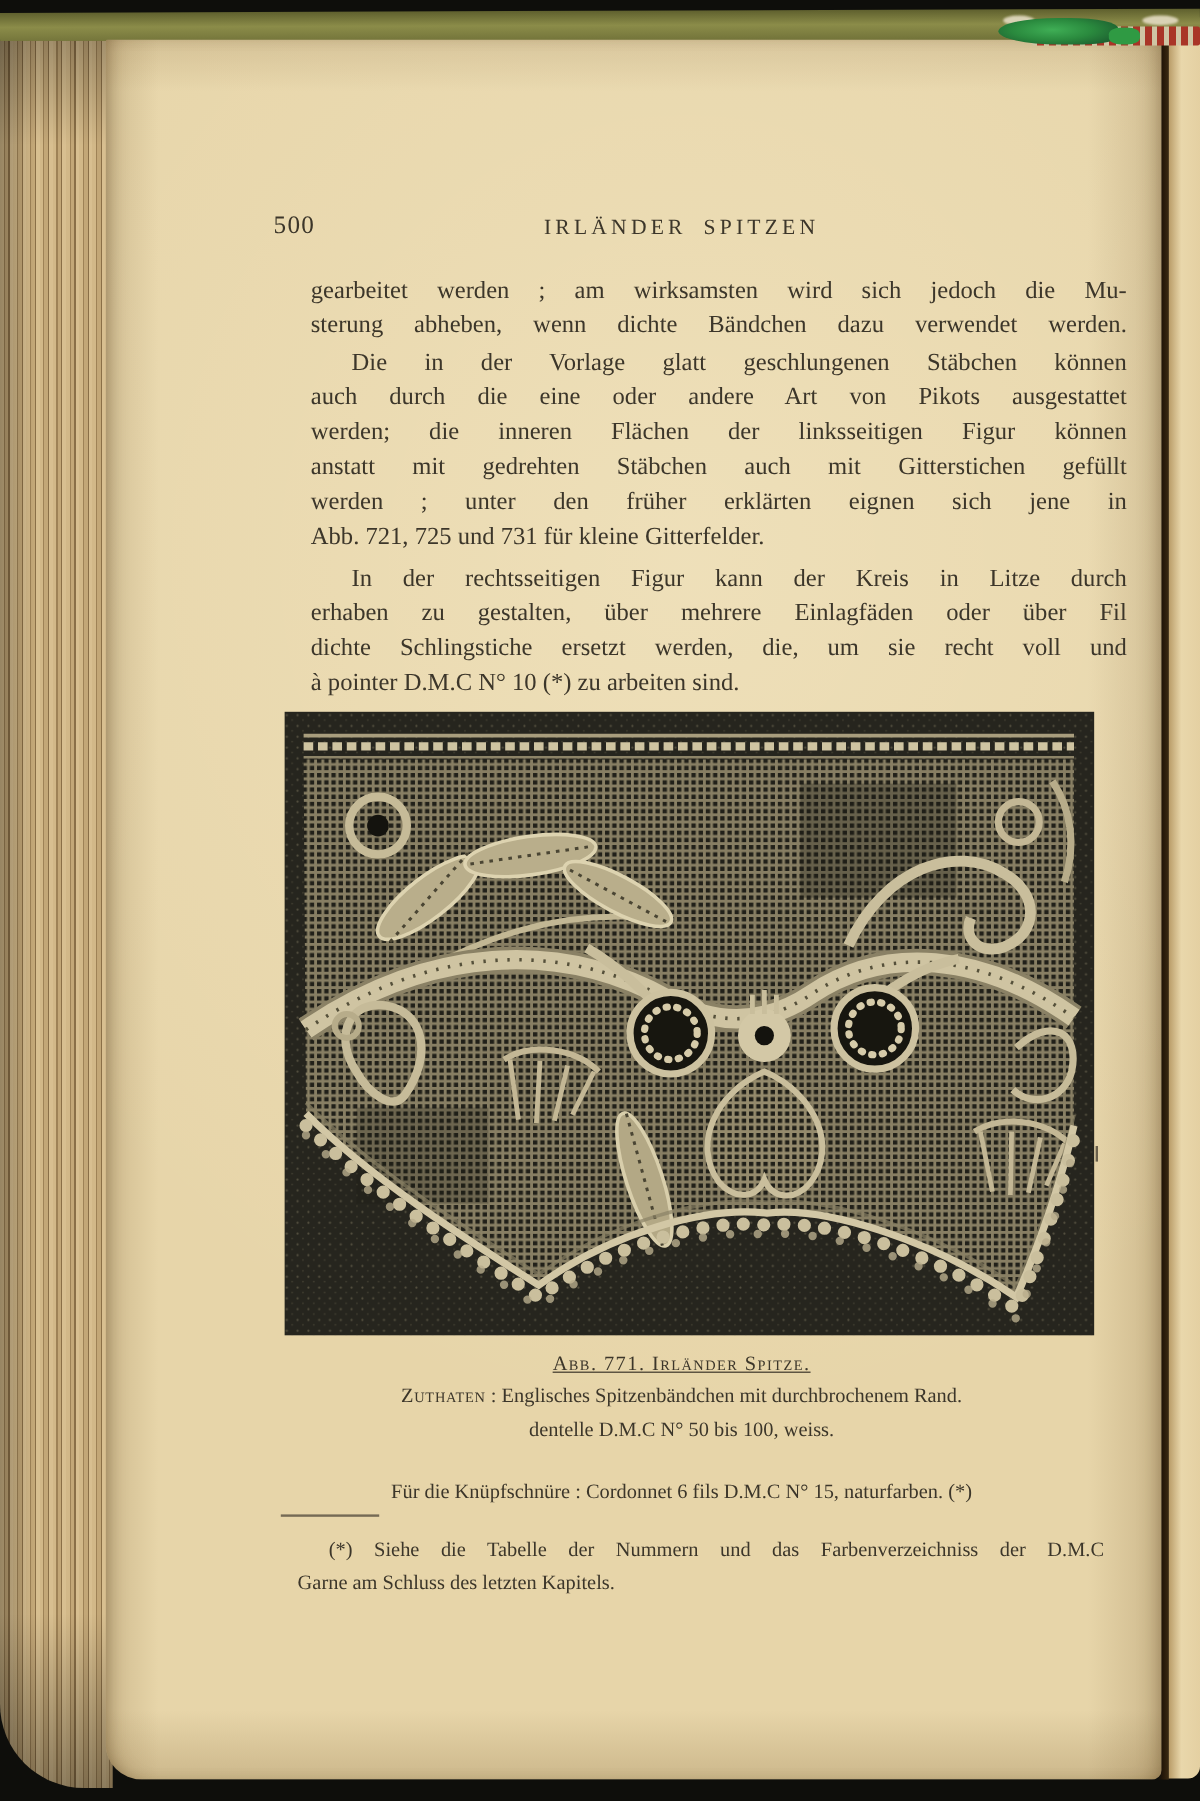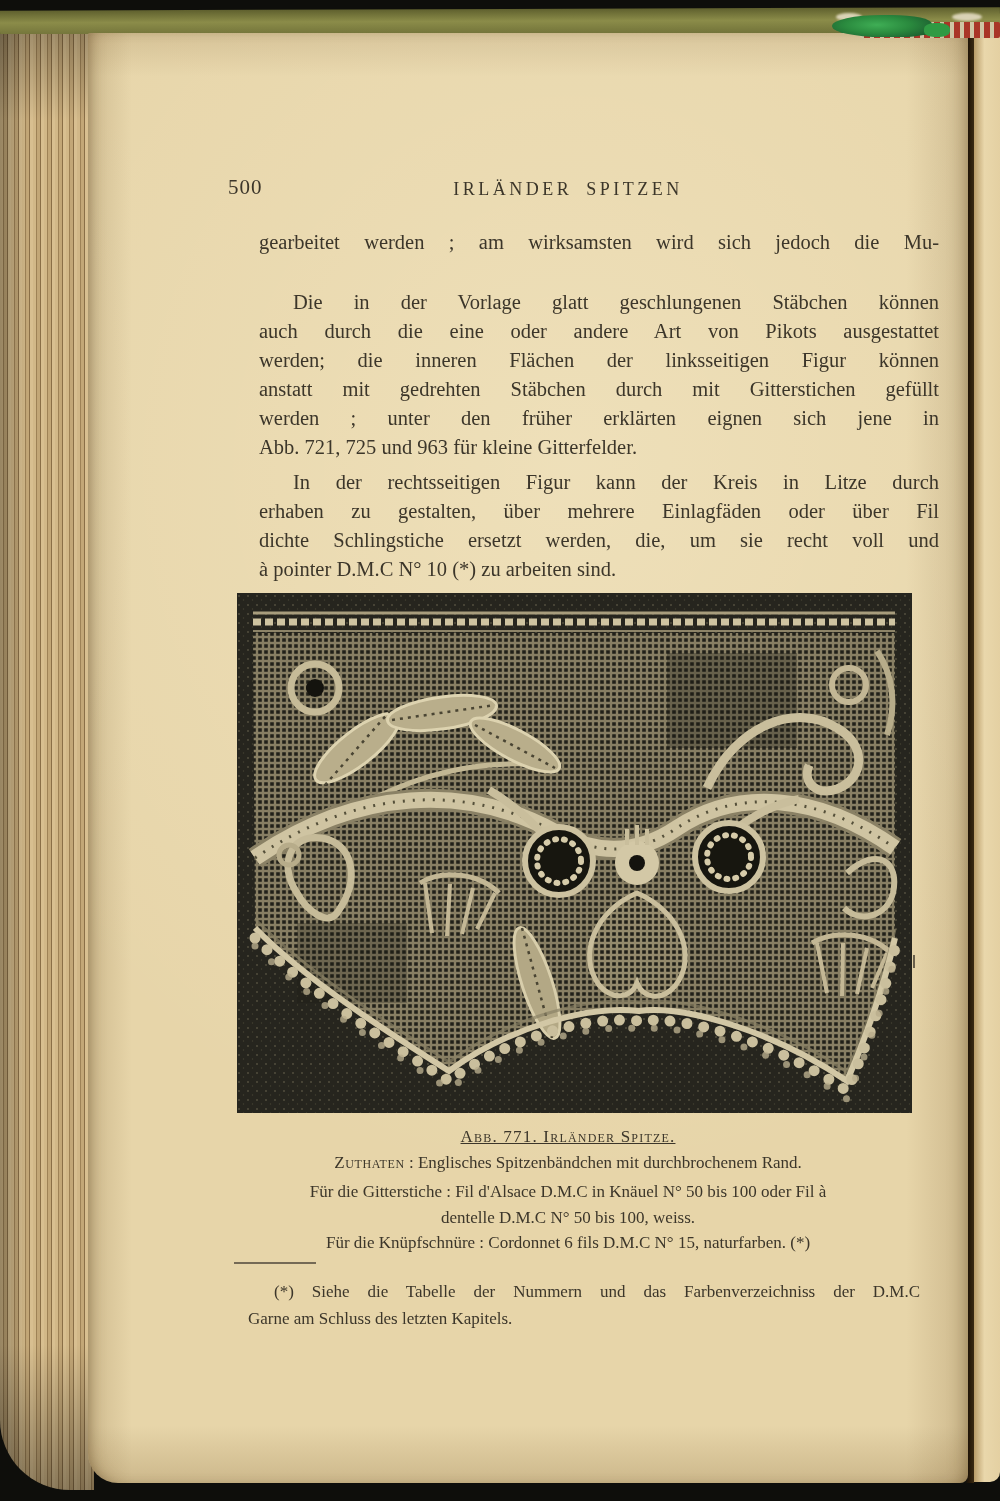--- a/index.html
+++ b/index.html
@@ -105,28 +105,29 @@
   <div class="gutter"></div>
   <div class="next-page"></div>
 
   <div class="page">
 
     <div class="pagenum">500</div>
     <div class="runhead">IRLÄNDER SPITZEN</div>
 
     <div class="para p1">
         <div class="ln">gearbeitet werden ; am wirksamsten wird sich jedoch die Mu-</div>
+        <div class="ln">sterung abheben, wenn dichte Bändchen dazu verwendet werden.</div>
       </div>
     <div class="para p2 endleft ind">
         <div class="ln">Die in der Vorlage glatt geschlungenen Stäbchen können</div>
         <div class="ln">auch durch die eine oder andere Art von Pikots ausgestattet</div>
         <div class="ln">werden; die inneren Flächen der linksseitigen Figur können</div>
-        <div class="ln">anstatt mit gedrehten Stäbchen durch mit Gitterstichen gefüllt</div>
+        <div class="ln">anstatt mit gedrehten Stäbchen auch mit Gitterstichen gefüllt</div>
         <div class="ln">werden ; unter den früher erklärten eignen sich jene in</div>
-        <div class="ln">Abb. 721, 725 und 963 für kleine Gitterfelder.</div>
+        <div class="ln">Abb. 721, 725 und 731 für kleine Gitterfelder.</div>
       </div>
     <div class="para p3 endleft ind">
         <div class="ln">In der rechtsseitigen Figur kann der Kreis in Litze durch</div>
         <div class="ln">erhaben zu gestalten, über mehrere Einlagfäden oder über Fil</div>
         <div class="ln">dichte Schlingstiche ersetzt werden, die, um sie recht voll und</div>
         <div class="ln">à pointer D.M.C N° 10 (*) zu arbeiten sind.</div>
       </div>
 
     <div class="figure">
       <svg viewBox="0 0 675 520" xmlns="http://www.w3.org/2000/svg">
@@ -225,21 +226,20 @@
           <path d="M18 335 C70 388 155 442 212 478 C272 434 352 412 402 418 C450 412 540 440 610 488 C635 430 650 380 658 345" stroke="#b8ad8c" stroke-width="7" stroke-dasharray="0 23" stroke-linecap="round" transform="translate(0,18)" opacity="0.8"></path>
         </g>
       </svg>
     </div>
 
     <div class="cap cap-title">Abb. 771. Irländer Spitze.</div>
 
     <div class="cap cap-materials"><span class="cap-label">Zuthaten</span><span> : Englisches Spitzenbändchen mit durchbrochenem Rand.</span></div>
 
     <div class="cap cap-threads">
-        <div class="ln">Für die Gitterstiche : Fil d'Alsace D.M.C in Knäuel N° 50 bis 100 oder Fil à</div>
         <div class="ln">dentelle D.M.C N° 50 bis 100, weiss.</div>
       </div>
 
     <div class="cap cap-cord">Für die Knüpfschnüre : Cordonnet 6 fils D.M.C N° 15, naturfarben. (*)</div>
 
     <div class="footrule"></div>
     <div class="footnote">
         <div class="ln">(*) Siehe die Tabelle der Nummern und das Farbenverzeichniss der D.M.C</div>
         <div class="ln">Garne am Schluss des letzten Kapitels.</div>
       </div>

